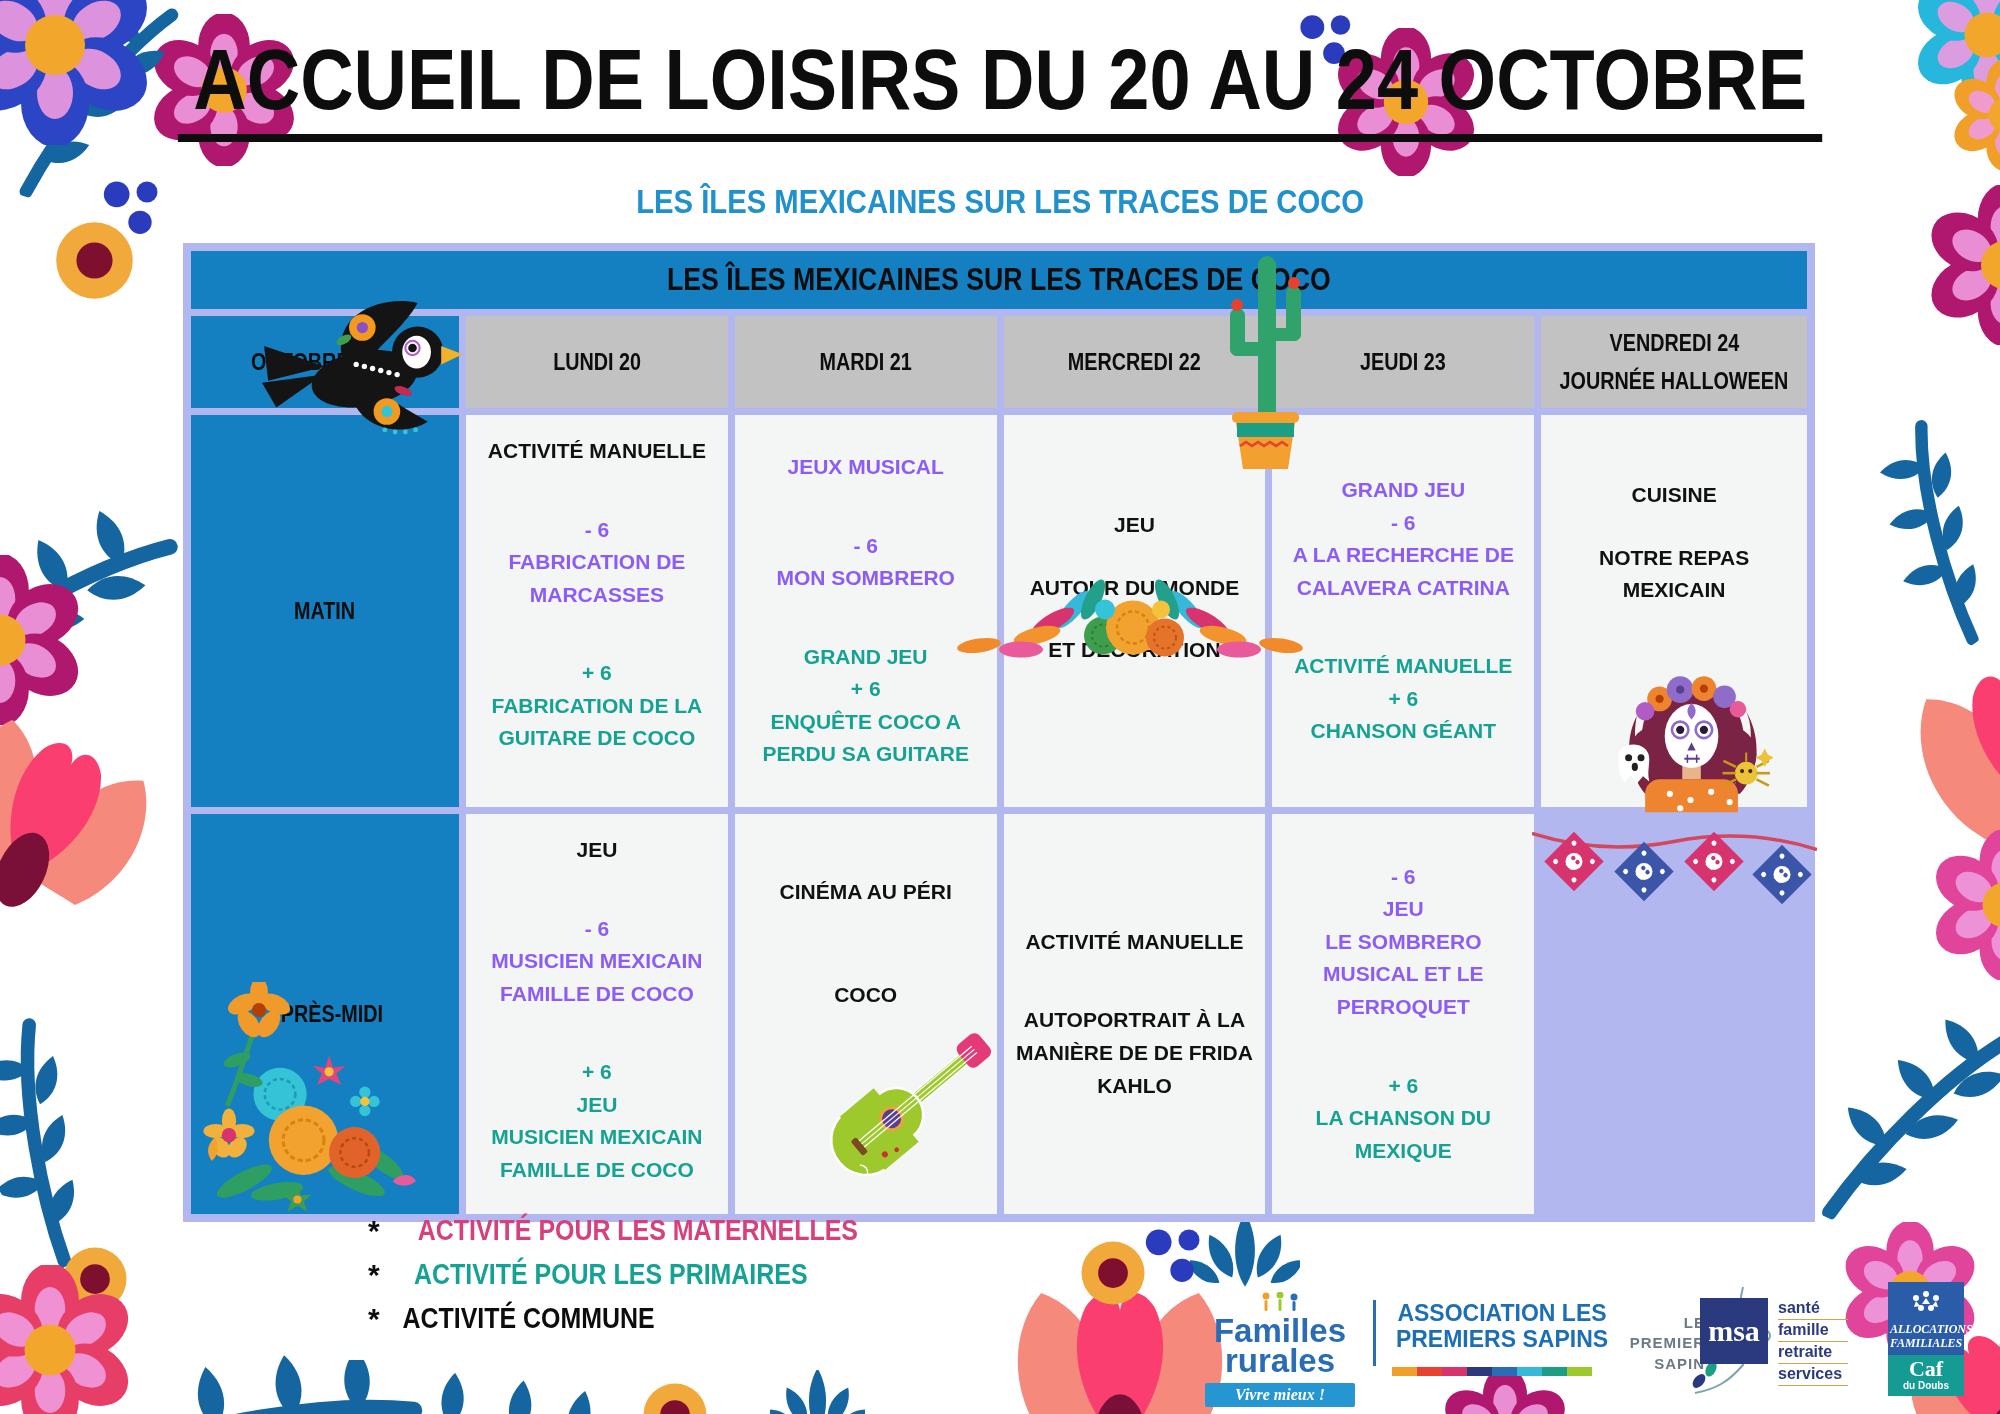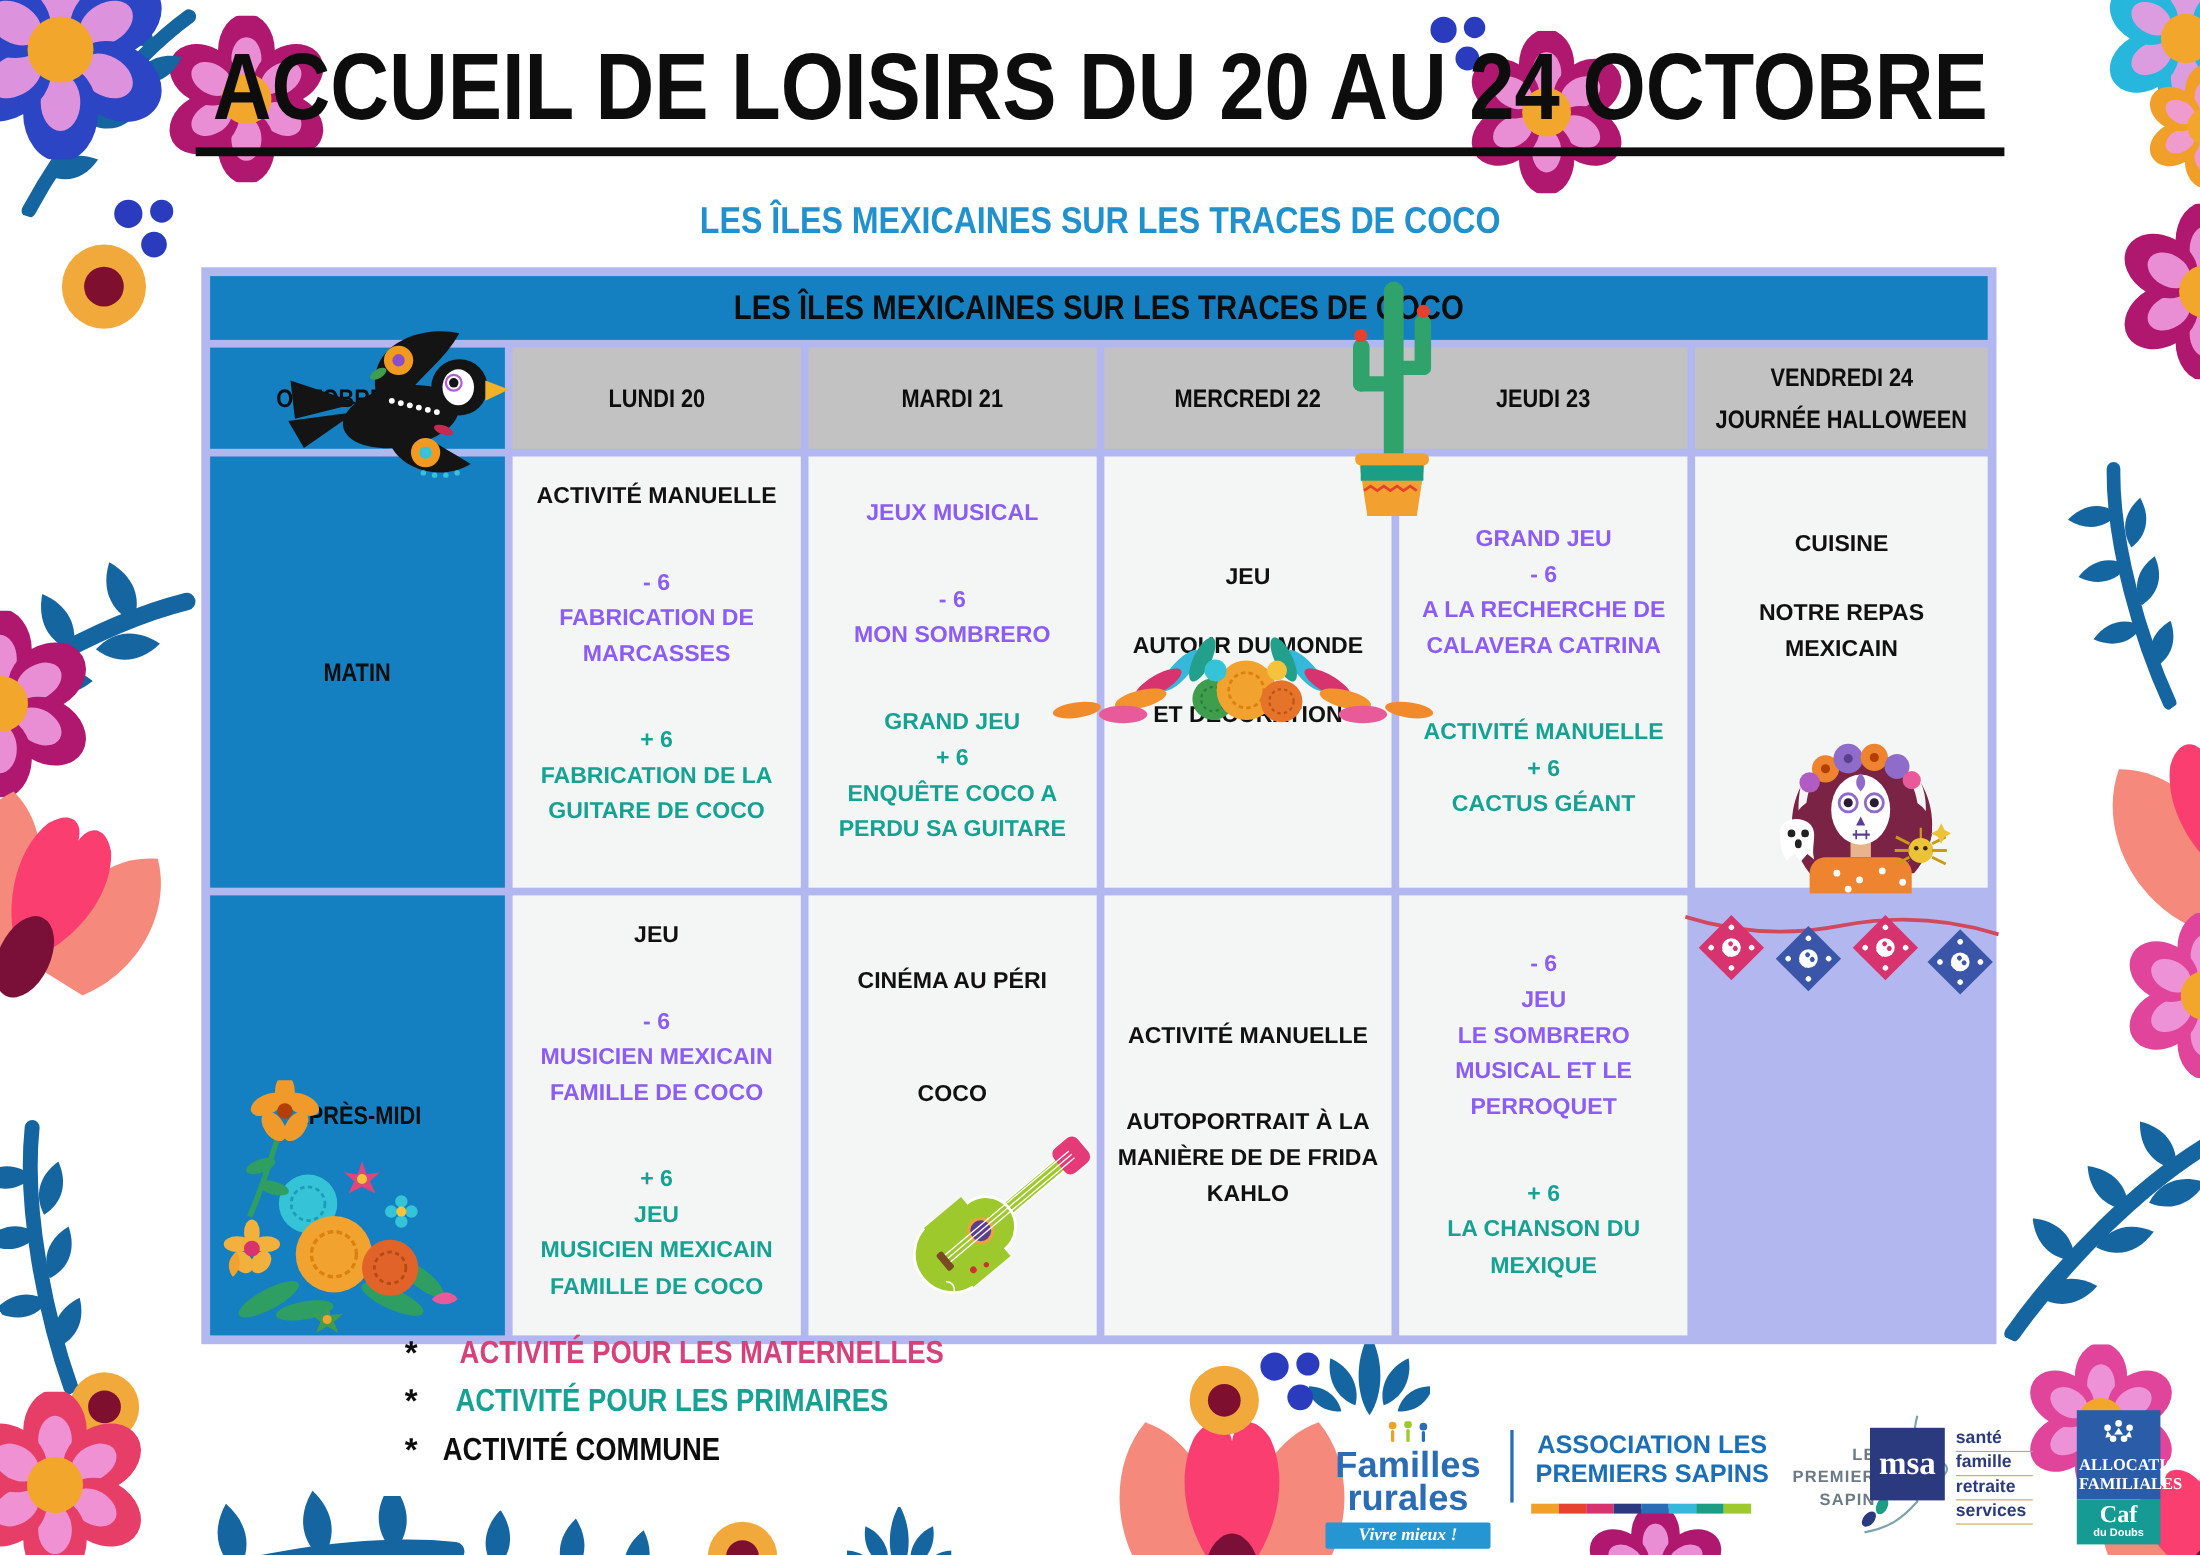--- a/index.html
+++ b/index.html
@@ -55,21 +55,21 @@
   .psapin-text{position:absolute;right:100px;top:28px;text-align:right;color:#6b7a85;
                font-size:15px;font-weight:700;line-height:1.35;letter-spacing:1px;}
   .msa{position:absolute;left:1700px;top:1298px;display:flex;align-items:flex-start;}
   .msa-box{width:68px;height:66px;background:#2b3a7e;color:#fff;display:flex;align-items:center;
            justify-content:center;font-size:30px;font-weight:900;font-family:"Liberation Serif",serif;}
   .msa-services{margin-left:10px;}
   .msa-svc{font-size:16px;font-weight:700;color:#2b3a7e;border-bottom:1px solid #c9a84c;
            padding:0 6px 1px 0;line-height:1.25;}
   .caf{position:absolute;left:1888px;top:1282px;width:76px;}
   .caf-top{background:#2a5ca8;color:#fff;text-align:center;padding:6px 2px 4px 2px;}
-  .caf-alloc{font-family:"Liberation Serif",serif;font-size:15px;font-weight:700;line-height:1.2;}
+  .caf-alloc{font-family:"Liberation Serif",serif;font-style:italic;font-size:12px;font-weight:700;line-height:1.2;}
   .caf-bottom{background:#159a94;color:#fff;text-align:center;padding:3px 2px 5px 2px;}
   .caf-brand{font-family:"Liberation Serif",serif;font-size:22px;font-weight:700;line-height:1;}
   .caf-dept{font-size:10px;font-weight:700;}
 </style>
 </head>
 <body>
 
 <svg width="0" height="0" style="position:absolute" aria-hidden="true">
   <defs>
     <symbol id="sym-flower" viewBox="0 0 100 100">
@@ -289,21 +289,21 @@
     <div class="ln k">ET DÉCORATION</div>
     <div class="sp46"></div>
   </div>
   <div class="cell bodycell">
     <div class="ln p">GRAND JEU</div>
     <div class="ln p">- 6</div>
     <div class="ln p">A LA RECHERCHE DE CALAVERA CATRINA</div>
     <div class="sp46"></div>
     <div class="ln t">ACTIVITÉ MANUELLE</div>
     <div class="ln t">+ 6</div>
-    <div class="ln t">CACTUS GÉANT</div>
+    <div class="ln t">CHANSON GÉANT</div>
   </div>
   <div class="cell bodycell">
     <div class="sp14"></div>
     <div class="ln k">CUISINE</div>
     <div class="sp30"></div>
     <div class="ln k">NOTRE REPAS MEXICAIN</div>
     <div style="height:150px"></div>
   </div>
 
   <div class="cell bluecell">

